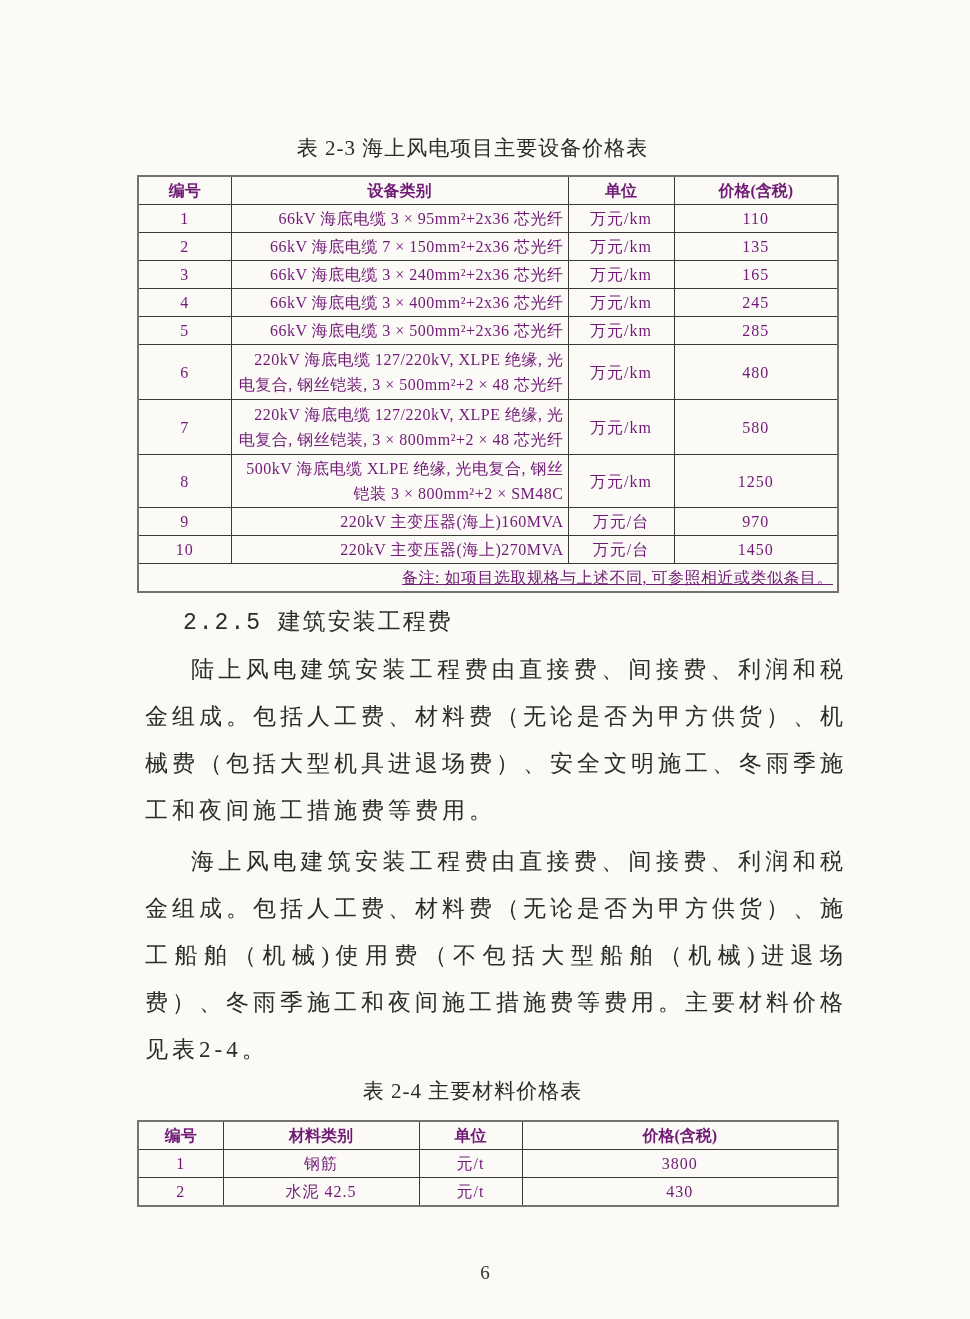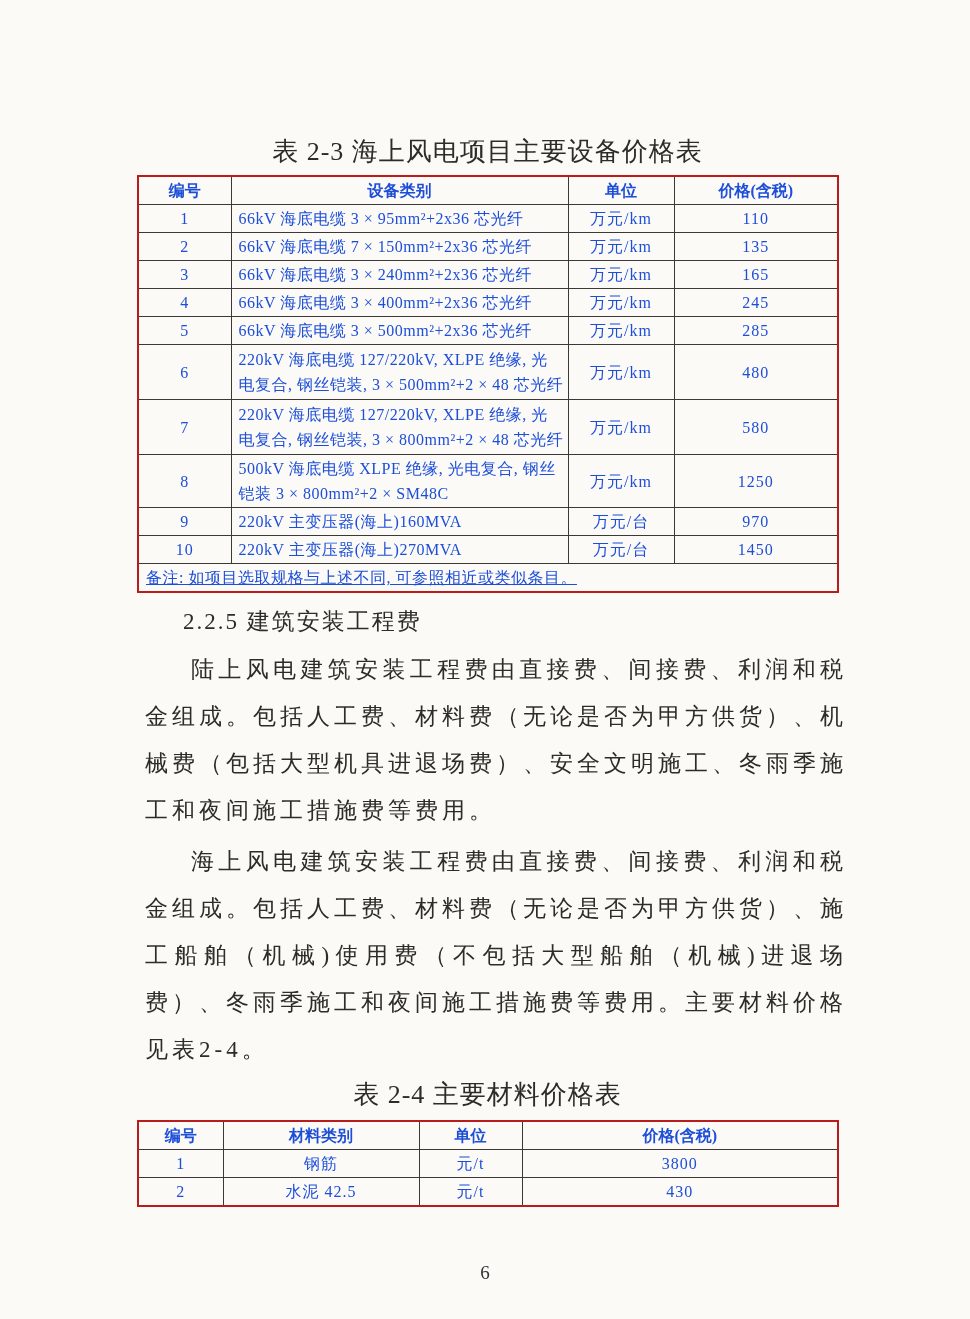--- a/index.html
+++ b/index.html
@@ -5,48 +5,48 @@
   html,body { margin:0; padding:0; background:#ffffff; }
   .page {
     position:relative;
     width:970px; height:1319px;
     background:#fbfaf7;
     font-family:"Liberation Serif","DejaVu Serif",serif;
     color:#2d2c29;
     overflow:hidden;
   }
   .t-title {
-    position:absolute; left:137px; width:701px;
-    text-align:center; font-size:26px; letter-spacing:1px;
+    position:absolute; left:122px; width:701px;
+    text-align:center; font-size:21px; letter-spacing:1px;
     white-space:nowrap;
   }
   .doc-table {
     position:absolute; left:137px;
     border-collapse:collapse; table-layout:fixed;
-    font-size:16px; color:#1d4ed8;
-    border:2px solid #b91c1c;
+    font-size:16px; color:#701a75;
+    border:2px solid #737373;
   }
   .doc-table th, .doc-table td {
     border:1.5px solid #3a3935;
     padding:1px 4px;
     line-height:25px;
     word-break:break-all;
     overflow:hidden;
   }
   .doc-table th { font-weight:bold; text-align:center; }
   td.c { text-align:center; letter-spacing:1px; }
-  td.l { text-align:left; padding-left:7px; letter-spacing:0.5px; }
+  td.l { text-align:right; padding-left:7px; letter-spacing:0.5px; }
   tr.rs { height:26px; }
   tr.rd { height:55px; }
   tr.rd8 { height:52px; }
   tr.rn { height:25px;text-decoration:underline; }
   #table2 tr { height:27px; }
   .h2 {
     position:absolute; left:183px;
-    font-size:23px; letter-spacing:2px; white-space:nowrap;
+    font-size:23px; letter-spacing:2px; white-space:nowrap;font-family:Liberation Mono, monospace;
   }
   .body-p {
     position:absolute; left:137px; width:702px; margin:8px;
     font-size:23px; line-height:47px; letter-spacing:4px;
     text-align:justify; text-indent:46px;
     word-break:break-all;
   }
   .page-num {
     position:absolute; top:1262px; left:0; width:970px;
     text-align:center; font-size:19px; color:#333230;

